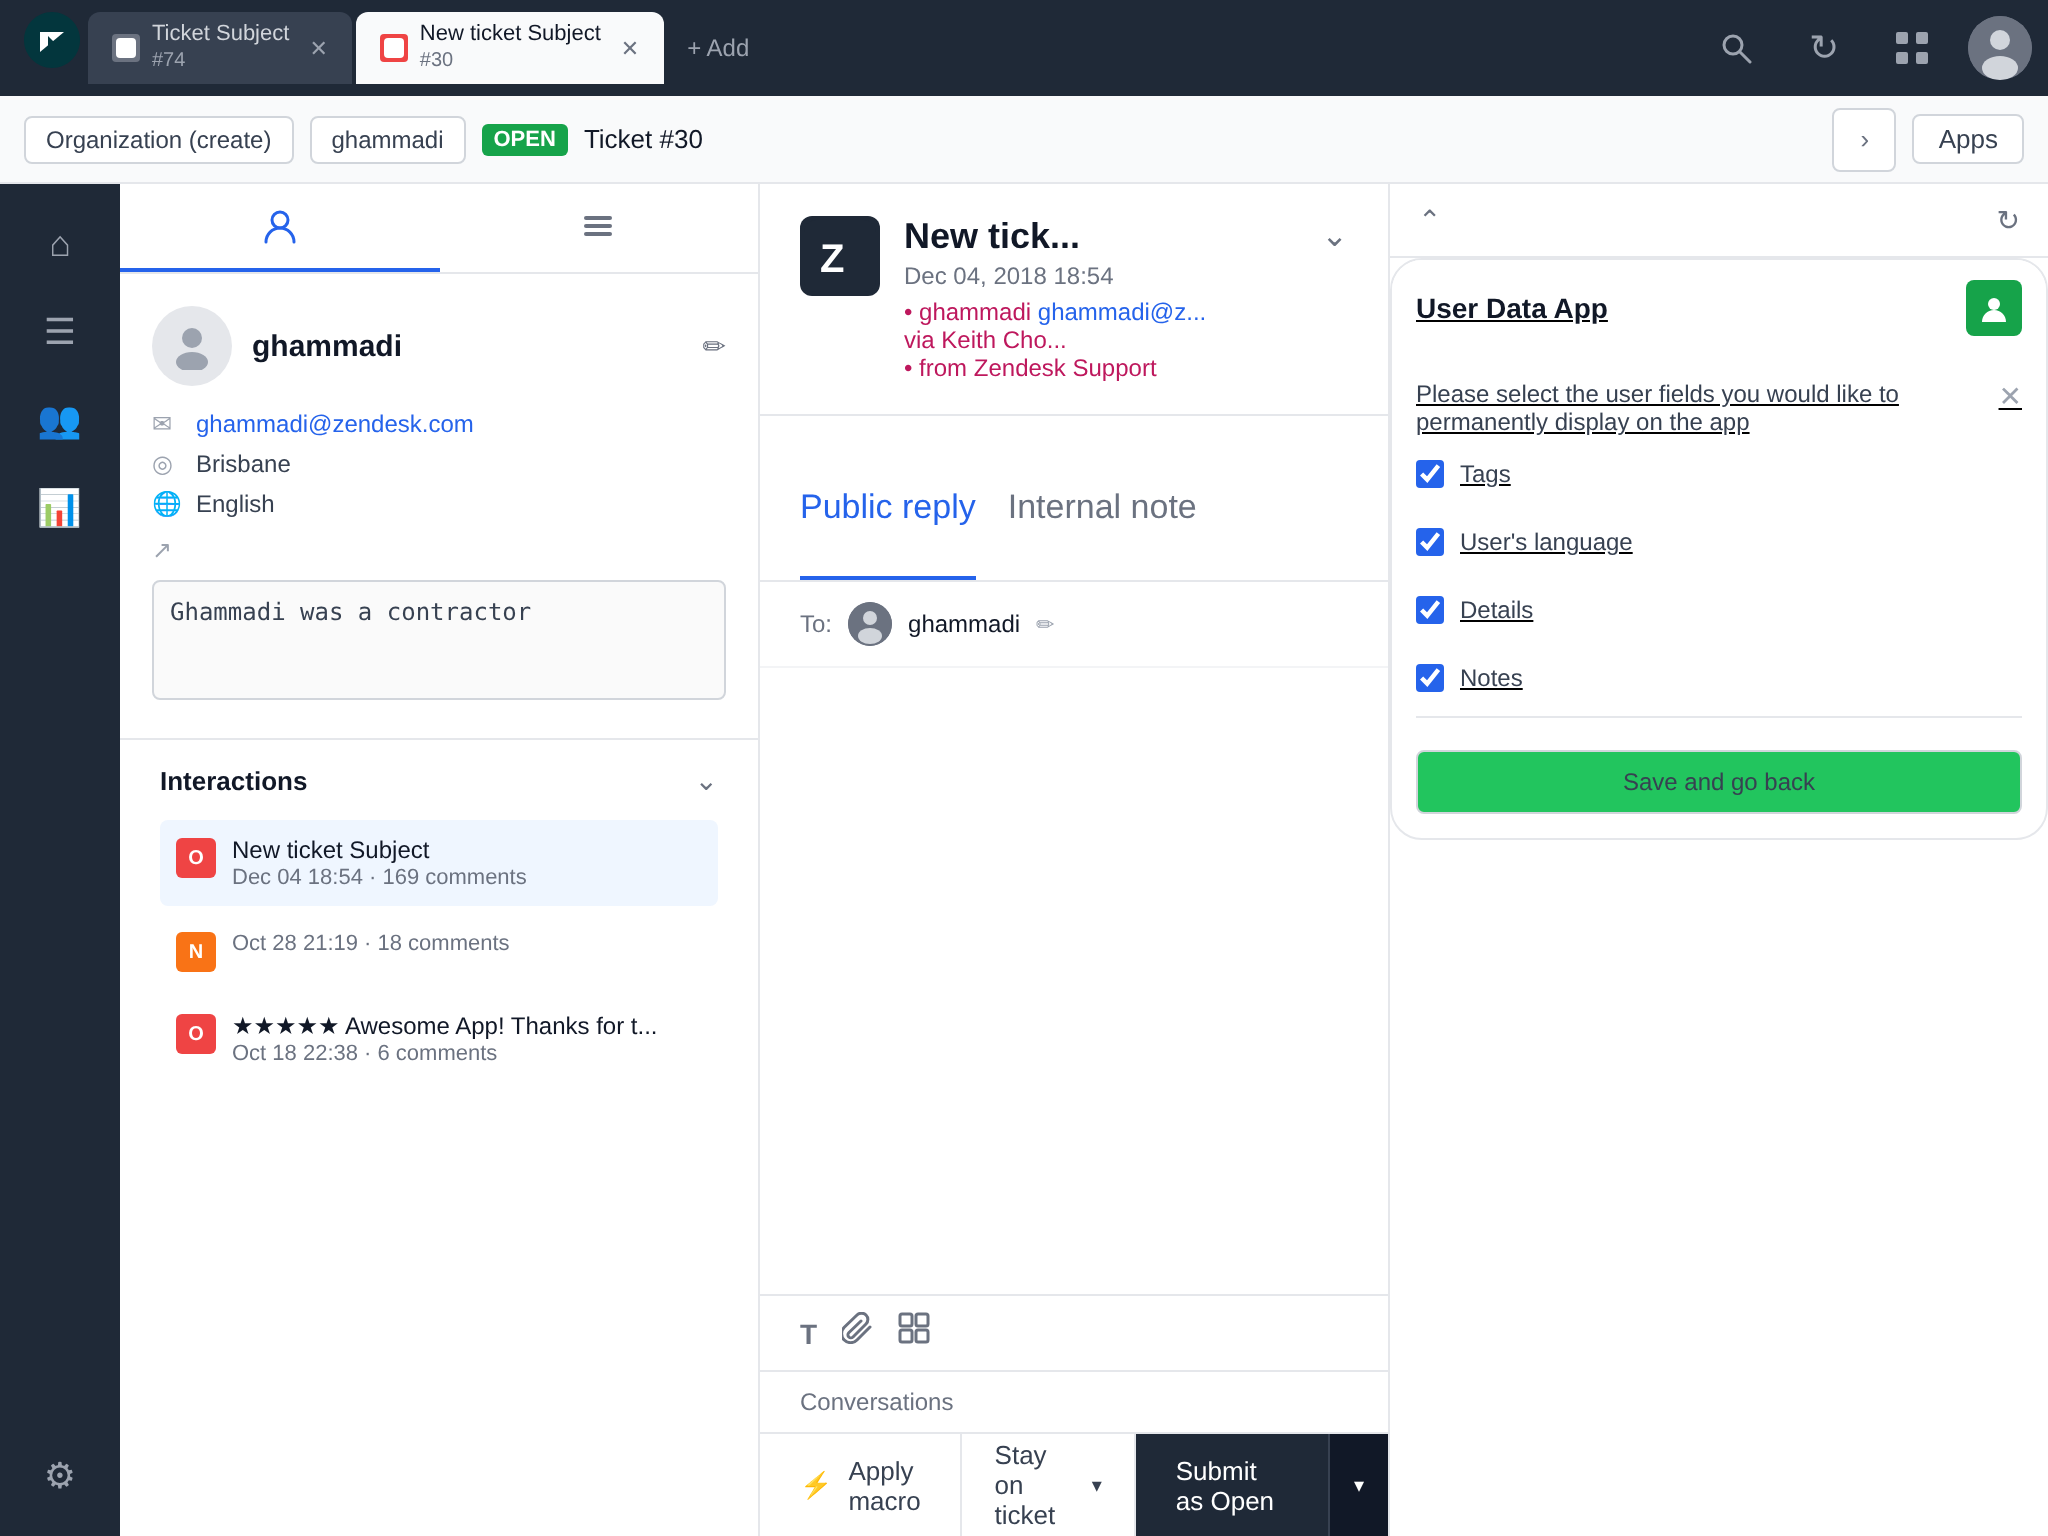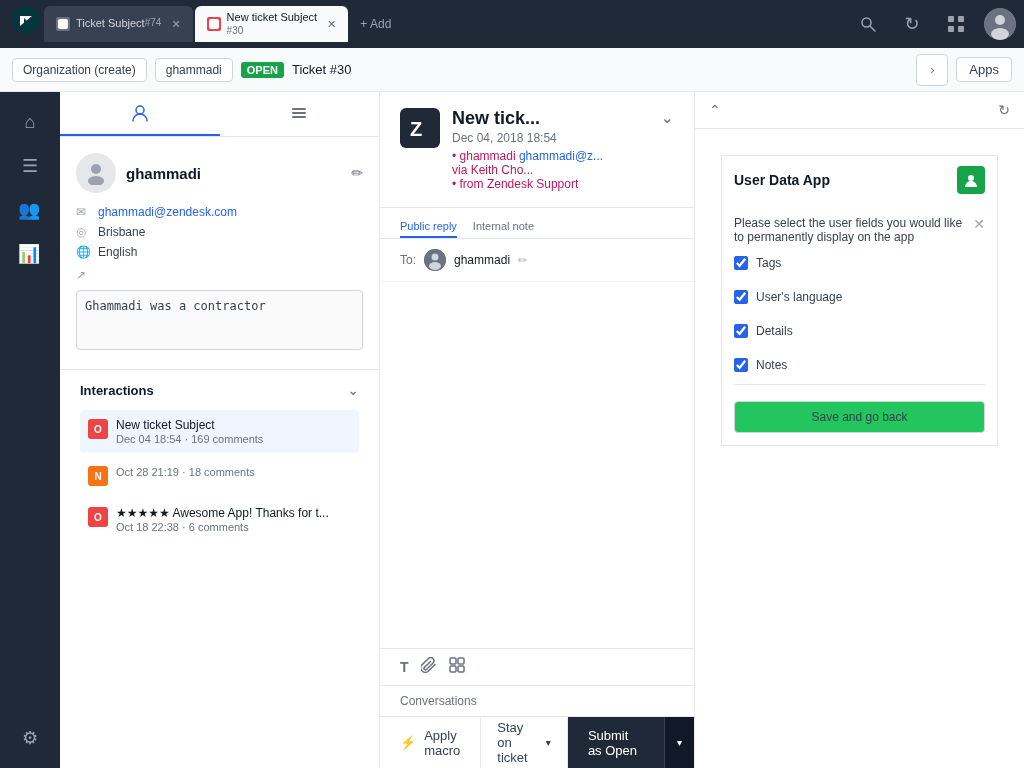--- a/index.html
+++ b/index.html
@@ -73,21 +73,21 @@
     .ticket-info { flex: 1; }
     .ticket-title { font-size: 18px; font-weight: 600; color: #111827; }
     .ticket-subtitle { font-size: 12px; color: #6b7280; margin-top: 2px; }
     .ticket-details { font-size: 12px; color: #374151; margin-top: 4px; }
     .ticket-details span { color: #be185d; }
     .dropdown-btn { color: #6b7280; cursor: pointer; font-size: 16px; }
 
     
     .reply-section { background: white; flex: 1; display: flex; flex-direction: column; overflow: hidden; }
     .reply-tabs { display: flex; padding: 12px 20px 0; border-bottom: 1px solid #e5e7eb; gap: 16px; }
-    .reply-tab { font-size: 11px; color: #6b7280; padding-bottom: 4px; cursor: pointer; border-bottom: 2px solid transparent; }
+    .reply-tab { font-size: 17px; color: #6b7280; padding-bottom: 24px; cursor: pointer; border-bottom: 2px solid transparent; margin-top: 24px; }
     .reply-tab.active { color: #2563eb; border-bottom-color: #2563eb; font-weight: 500; }
     .reply-to { display: flex; align-items: center; gap: 8px; padding: 10px 20px; border-bottom: 1px solid #f3f4f6; font-size: 12px; color: #6b7280; }
     .to-avatar { width: 22px; height: 22px; border-radius: 50%; overflow: hidden; background: #6b7280; }
     .to-name { color: #111827; font-weight: 500; }
     .edit-to { color: #9ca3af; cursor: pointer; font-size: 11px; }
     .reply-body { flex: 1; padding: 12px 20px; font-size: 13px; color: #9ca3af; overflow-y: auto; }
     .reply-toolbar { display: flex; align-items: center; gap: 12px; padding: 8px 20px; border-top: 1px solid #e5e7eb; }
     .toolbar-icon { color: #6b7280; cursor: pointer; font-size: 16px; }
 
     
@@ -98,21 +98,21 @@
     .macro-btn { display: flex; align-items: center; gap: 8px; padding: 0 20px; flex: 1; color: #374151; font-size: 13px; cursor: pointer; height: 100%; border-right: 1px solid #e5e7eb; }
     .stay-btn { padding: 0 16px; font-size: 13px; color: #374151; height: 100%; display: flex; align-items: center; gap: 6px; cursor: pointer; border-right: 1px solid #e5e7eb; }
     .submit-btn { background: #1f2937; color: white; font-size: 13px; font-weight: 500; padding: 0 20px; height: 100%; display: flex; align-items: center; cursor: pointer; }
     .submit-dropdown { background: #111827; color: white; padding: 0 12px; height: 100%; display: flex; align-items: center; cursor: pointer; border-left: 1px solid #374151; }
 
     
     .right-panel { width: 330px; background: white; border-left: 1px solid #e5e7eb; display: flex; flex-direction: column; flex-shrink: 0; }
     .right-panel-header { display: flex; align-items: center; justify-content: space-between; padding: 10px 14px; border-bottom: 1px solid #e5e7eb; }
     .refresh-icon { color: #6b7280; cursor: pointer; font-size: 14px; }
     .collapse-right { color: #6b7280; cursor: pointer; font-size: 14px; }
-    .app-card { background: white; margin: 26px; border: 1px solid #e5e7eb; border-radius: 0; overflow: hidden; }
+    .app-card { background: white; margin: 0; border: 1px solid #e5e7eb; border-radius: 16px; overflow: hidden; text-decoration: underline; }
     .app-header { display: flex; align-items: center; justify-content: space-between; padding: 10px 12px; background: white; }
     .app-title { font-size: 14px; font-weight: 600; color: #111827; }
     .app-icon-btn { width: 28px; height: 28px; background: #16a34a; border-radius: 4px; display: flex; align-items: center; justify-content: center; cursor: pointer; }
     .app-body { padding: 12px; }
     .app-desc { font-size: 12px; color: #374151; margin-bottom: 12px; display: flex; justify-content: space-between; align-items: flex-start; }
     .close-icon { color: #9ca3af; cursor: pointer; font-size: 14px; }
     .checkbox-group { display: flex; flex-direction: column; gap: 20px; margin-bottom: 12px; }
     .checkbox-item { display: flex; align-items: center; gap: 8px; }
     .checkbox-item input[type="checkbox"] { width: 14px; height: 14px; accent-color: #2563eb; cursor: pointer; }
     .checkbox-label { font-size: 12px; color: #374151; }
@@ -134,21 +134,21 @@
       <path d="M12 20h8l-8-8v8z" fill="#03363D"></path>
     </svg>
   </div>
 
   <div class="tab">
     <div class="tab-icon">
       <svg width="10" height="10" viewBox="0 0 10 10" fill="white">
           <rect width="10" height="10" rx="2"></rect>
         </svg>
     </div>
-    <div style="display:flex;flex-direction:row;line-height:1.2">
+    <div style="display:flex;flex-direction:column;line-height:1.2">
       <span style="font-size:11px;">Ticket Subject</span>
       <span style="font-size:10px;color:#9ca3af;">#74</span>
     </div>
     <span class="tab-close">✕</span>
   </div>
 
   <div class="tab active">
     <div class="tab-icon" style="background:#ef4444;">
       <svg width="10" height="10" viewBox="0 0 10 10" fill="white">
           <rect width="10" height="10" rx="2"></rect>

